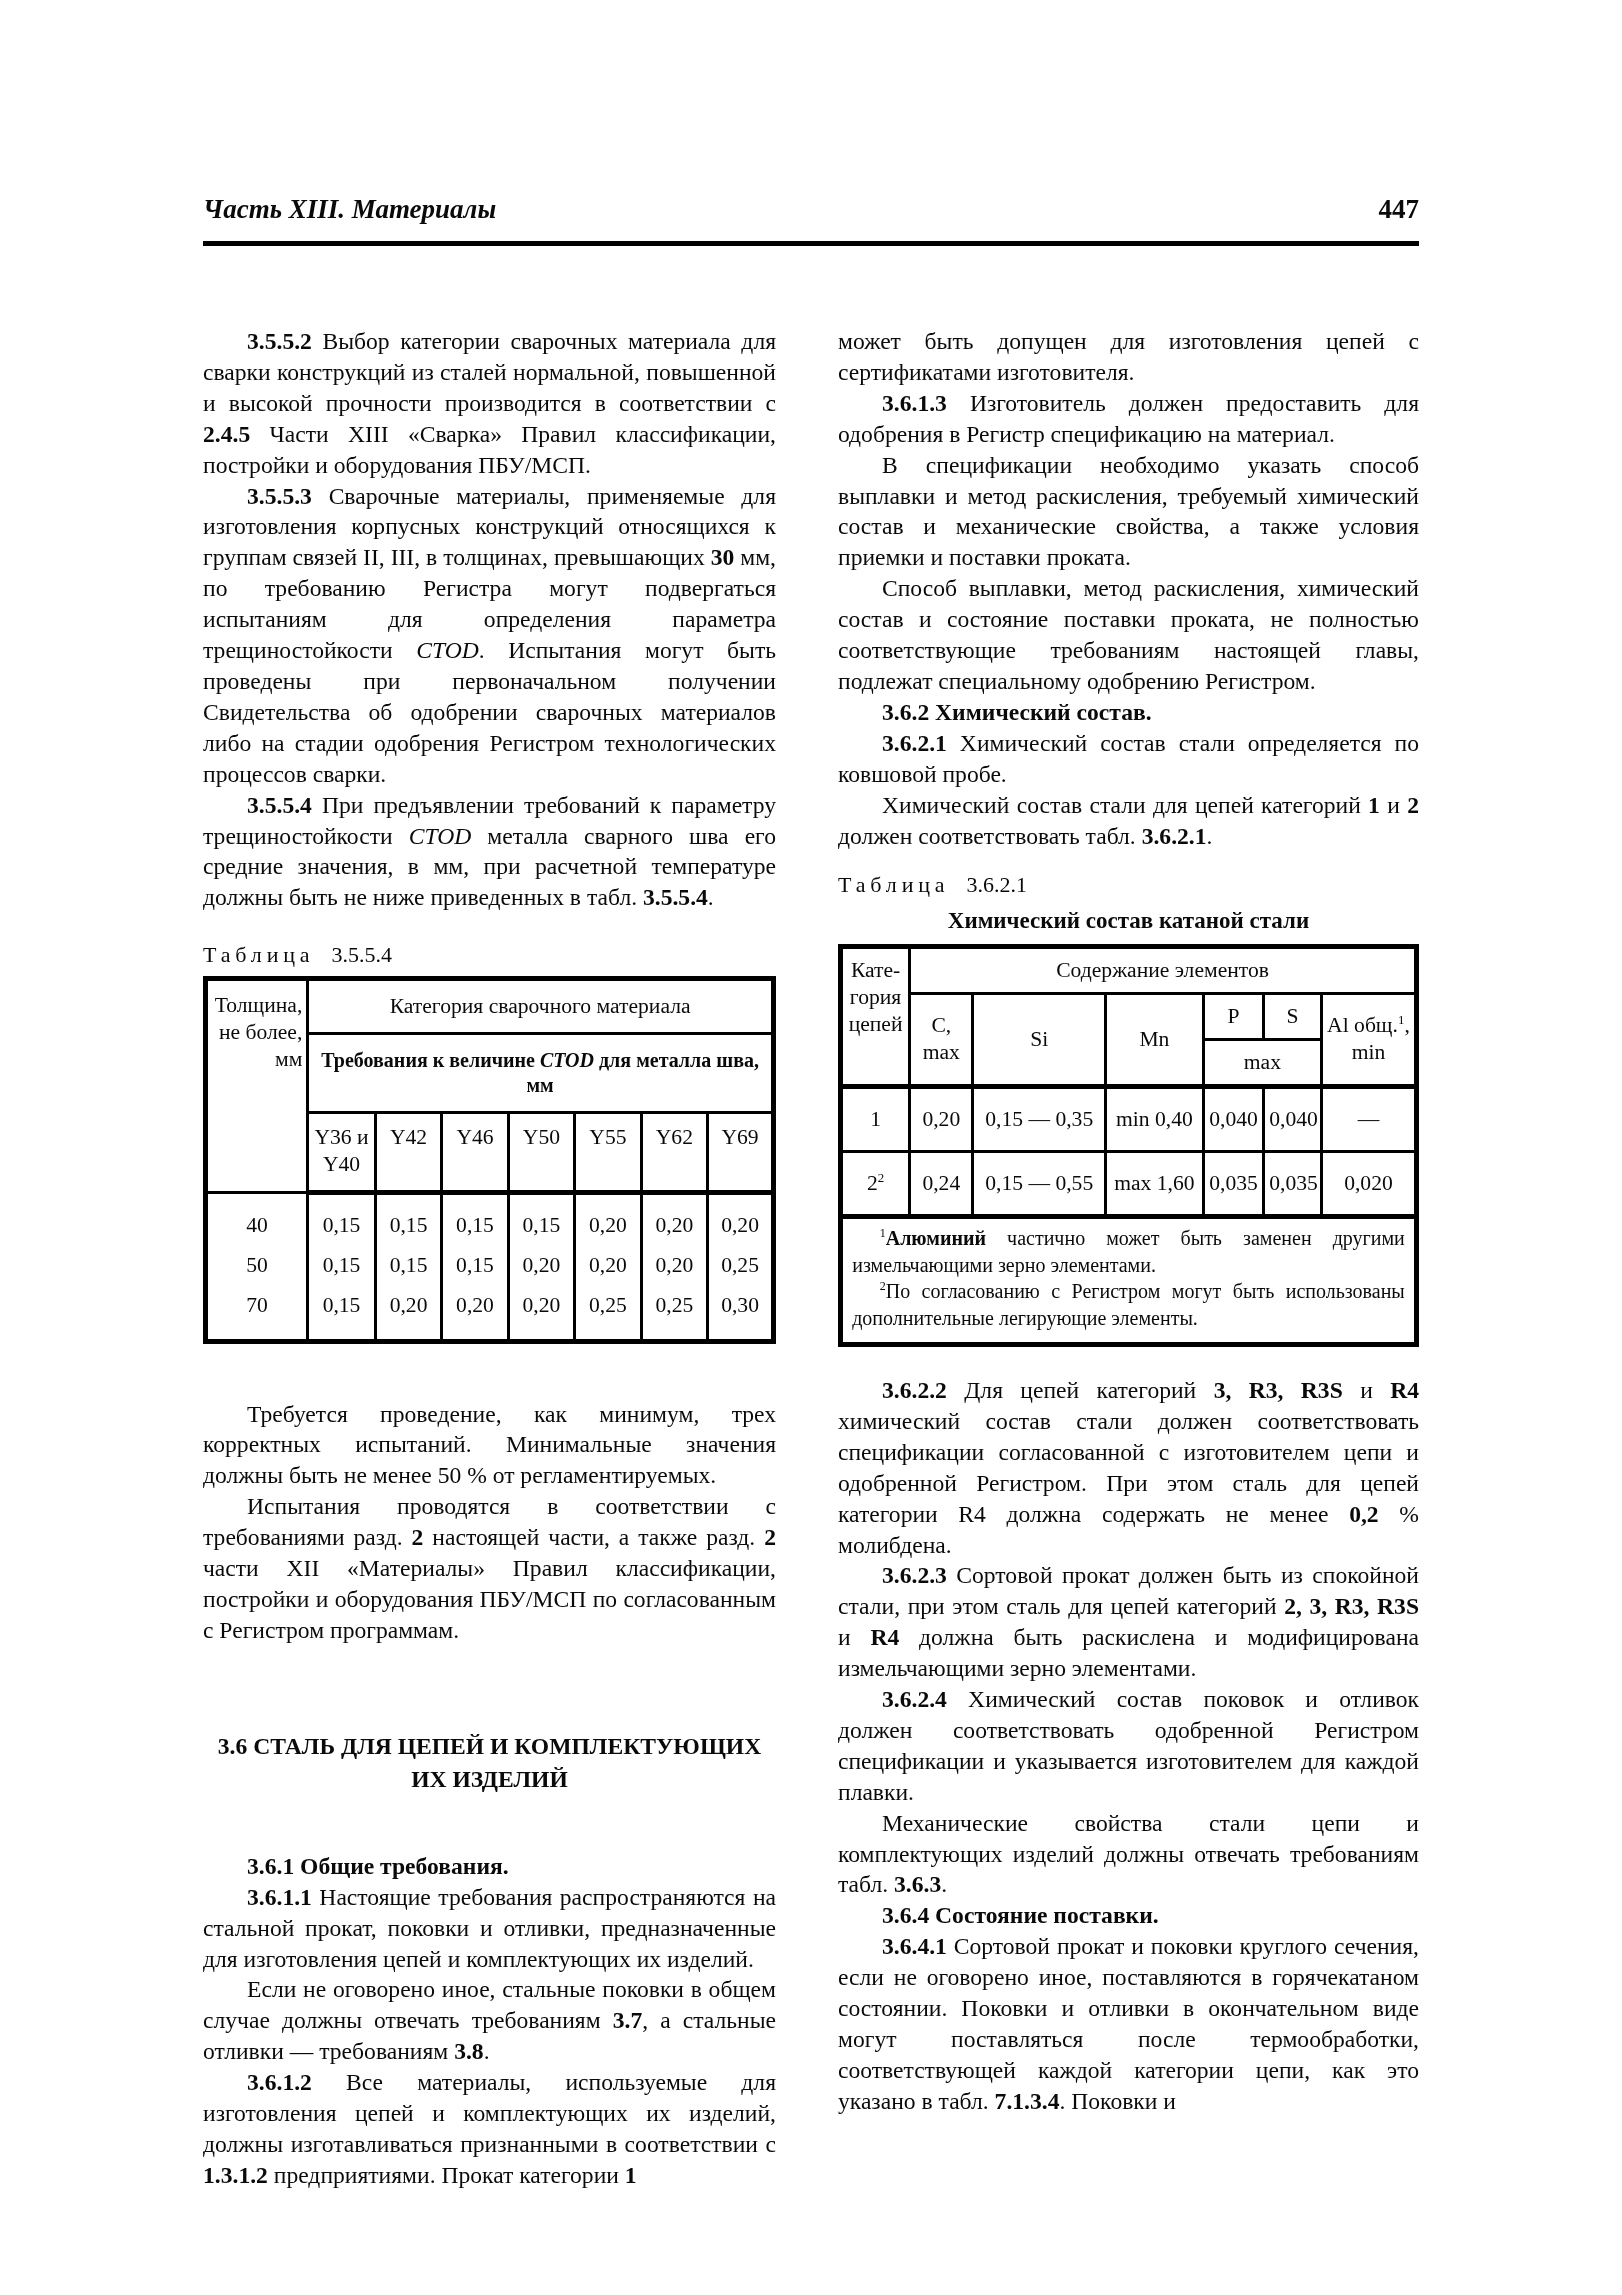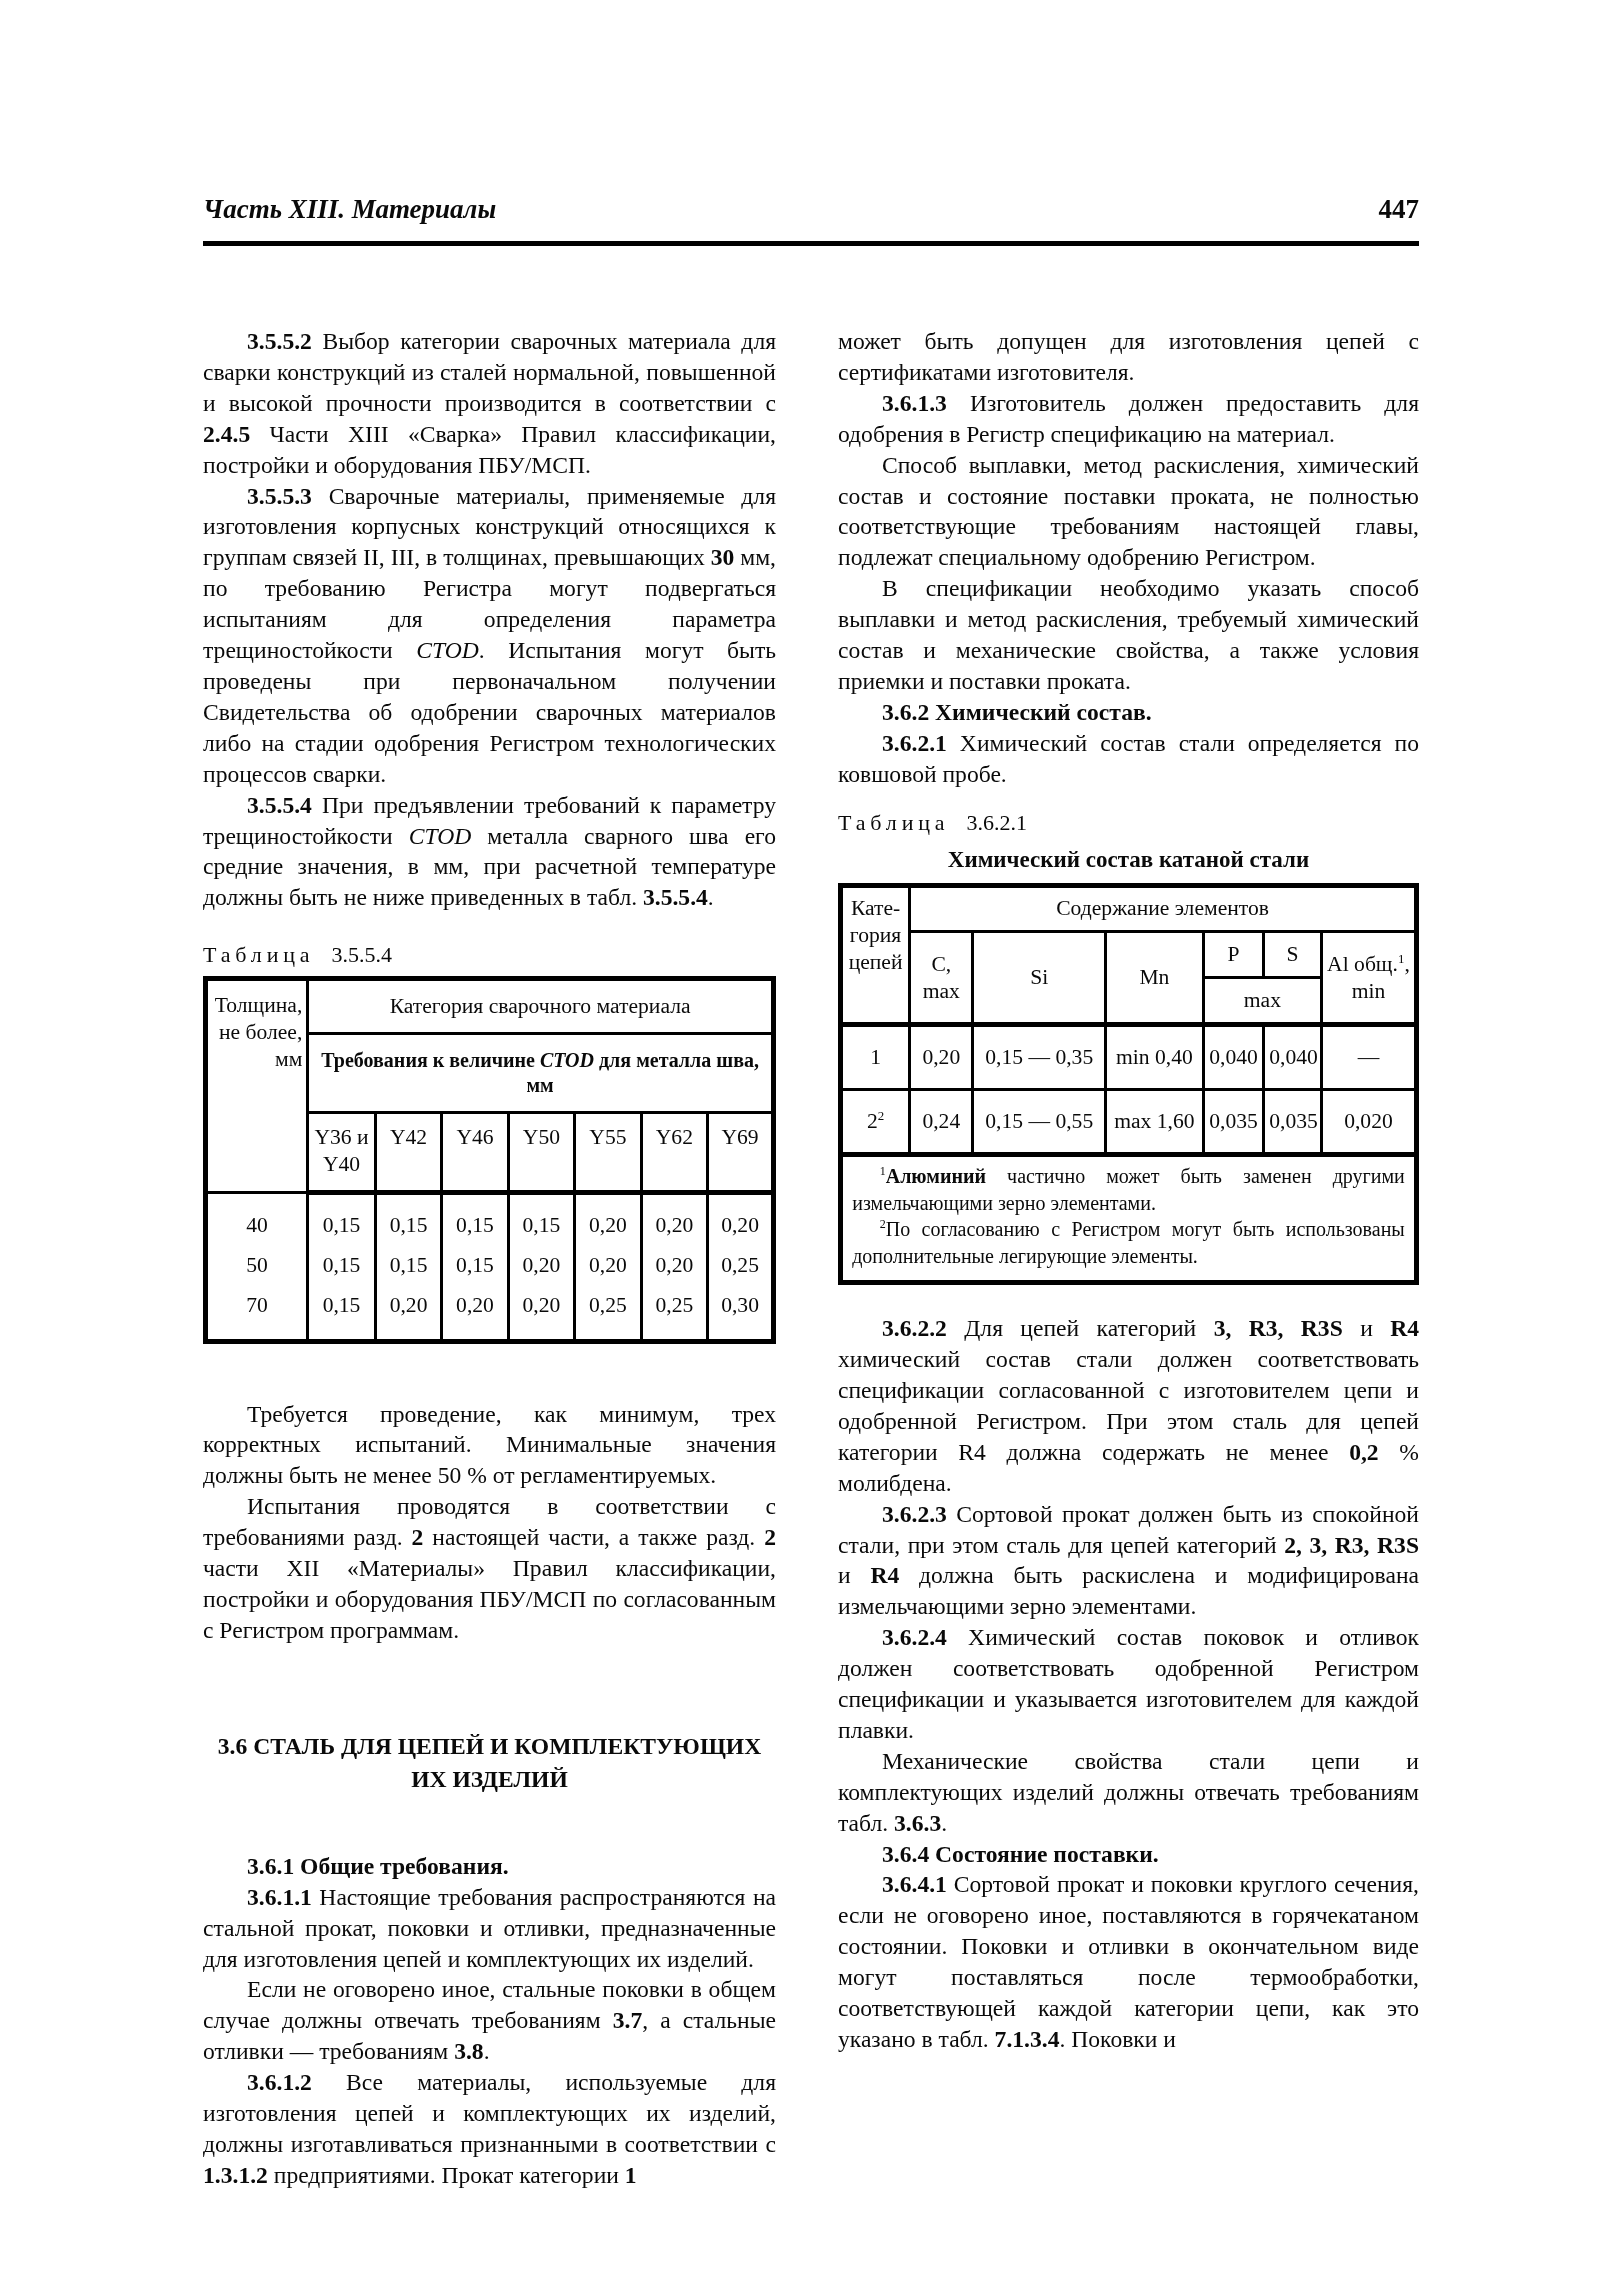--- a/index.html
+++ b/index.html
@@ -159,24 +159,25 @@
             <p class="para"><b>3.6.1.1 </b><span>Настоящие требования распространяются на стальной прокат, поковки и отливки, предназначенные для изготовления цепей и комплектующих их изделий.</span></p>
             <p class="para"><span>Если не оговорено иное, стальные поковки в общем случае должны отвечать требованиям </span><b>3.7</b><span>, а стальные отливки — требованиям </span><b>3.8</b><span>.</span></p>
             <p class="para"><b>3.6.1.2 </b><span>Все материалы, используемые для изготовления цепей и комплектующих их изделий, должны изготавливаться признанными в соответствии с </span><b>1.3.1.2</b><span> предприятиями. Прокат категории </span><b>1</b></p>
           </div>
       </div>
 
       <div class="col col-right">
         <div class="blocks">
             <p class="para noindent"><span>может быть допущен для изготовления цепей с сертификатами изготовителя.</span></p>
             <p class="para"><b>3.6.1.3 </b><span>Изготовитель должен предоставить для одобрения в Регистр спецификацию на материал.</span></p>
+            <p class="para"><span>В спецификации необходимо указать способ выплавки и метод раскисления, требуемый химический состав и механические свойства, а также условия приемки и поставки проката.</span></p>
             <p class="para"><span>Способ выплавки, метод раскисления, химический состав и состояние поставки проката, не полностью соответствующие требованиям настоящей главы, подлежат специальному одобрению Регистром.</span></p>
-            <p class="para"><span>В спецификации необходимо указать способ выплавки и метод раскисления, требуемый химический состав и механические свойства, а также условия приемки и поставки проката.</span></p>
             <p class="para"><b>3.6.2 Химический состав.</b></p>
             <p class="para"><b>3.6.2.1 </b><span>Химический состав стали определяется по ковшовой пробе.</span></p>
+            <p class="para"><span>Химический состав стали для цепей категорий </span><b>1</b><span> и </span><b>2</b><span> должен соответствовать табл. </span><b>3.6.2.1</b><span>.</span></p>
           </div>
 
         <div class="tlabel" style="margin-top:19.6px">
           <span class="sp">Таблица</span><span class="num">3.6.2.1</span>
         </div>
         <div class="ttitle">Химический состав катаной стали</div>
 
         <table class="tbl t2">
           <colgroup>
             <col style="width:12%">

